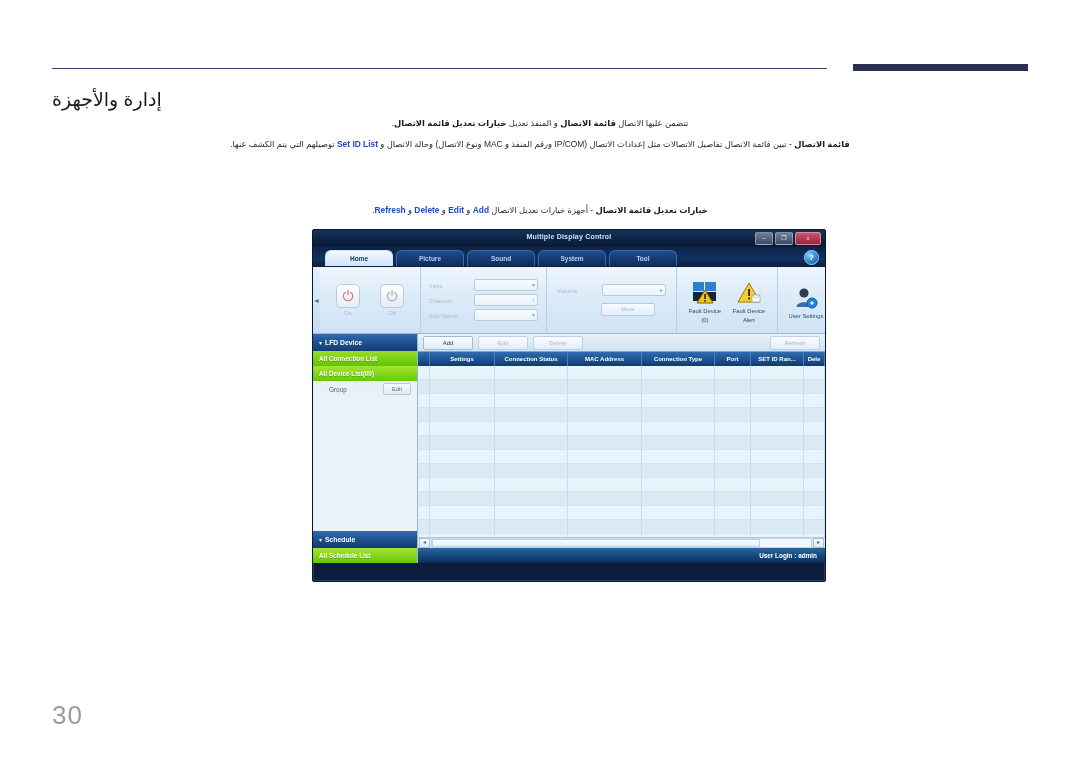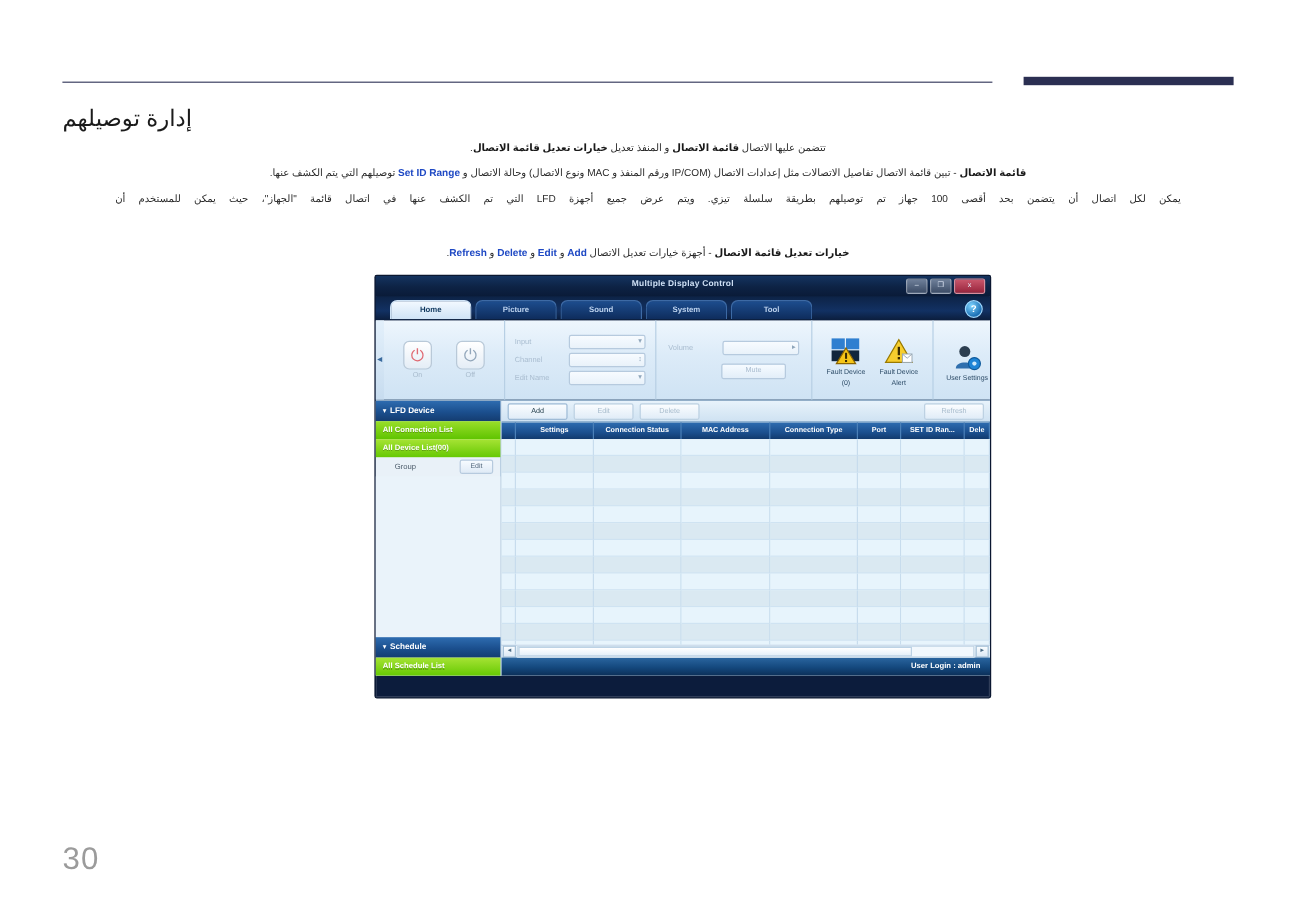--- a/index.html
+++ b/index.html
@@ -433,32 +433,31 @@
     font-weight: 300;
     letter-spacing: 1px;
   }
 </style>
 </head>
 <body>
 
 <div class="hdr-rule"></div>
 <div class="hdr-block"></div>
 
-<div class="page-title">إدارة توصيلهم</div>
+<div class="page-title">إدارة والأجهزة</div>
 
 <div class="para p-intro">
   <span>تتضمن عليها الاتصال </span><b>قائمة الاتصال</b><span> و المنفذ تعديل </span><b>خيارات تعديل قائمة الاتصال</b><span>.</span>
 </div>
 
 <div class="para p-list">
-  <b>قائمة الاتصال</b><span> - تبين قائمة الاتصال تفاصيل الاتصالات مثل إعدادات الاتصال (IP/COM ورقم المنفذ و MAC ونوع الاتصال) وحالة الاتصال و </span><span class="kw">Set ID Range</span><span> توصيلهم التي يتم الكشف عنها.</span>
+  <b>قائمة الاتصال</b><span> - تبين قائمة الاتصال تفاصيل الاتصالات مثل إعدادات الاتصال (IP/COM ورقم المنفذ و MAC ونوع الاتصال) وحالة الاتصال و </span><span class="kw">Set ID List</span><span> توصيلهم التي يتم الكشف عنها.</span>
 </div>
 
 <div class="para p-body">
-  <span>يمكن لكل اتصال أن يتضمن بحد أقصى 100 جهاز تم توصيلهم بطريقة سلسلة تيزي. ويتم عرض جميع أجهزة LFD التي تم الكشف عنها في اتصال قائمة "الجهاز"، حيث يمكن للمستخدم أن</span>
 </div>
 
 <div class="para p-opts">
   <b>خيارات تعديل قائمة الاتصال</b><span> - أجهزة خيارات تعديل الاتصال </span><span class="kw">Add</span><span> و </span><span class="kw">Edit</span><span> و </span><span class="kw">Delete</span><span> و </span><span class="kw">Refresh</span><span>.</span>
 </div>
 
 <div class="app-window">
 
   <div class="titlebar">
     <div class="title">Multiple Display Control</div>

